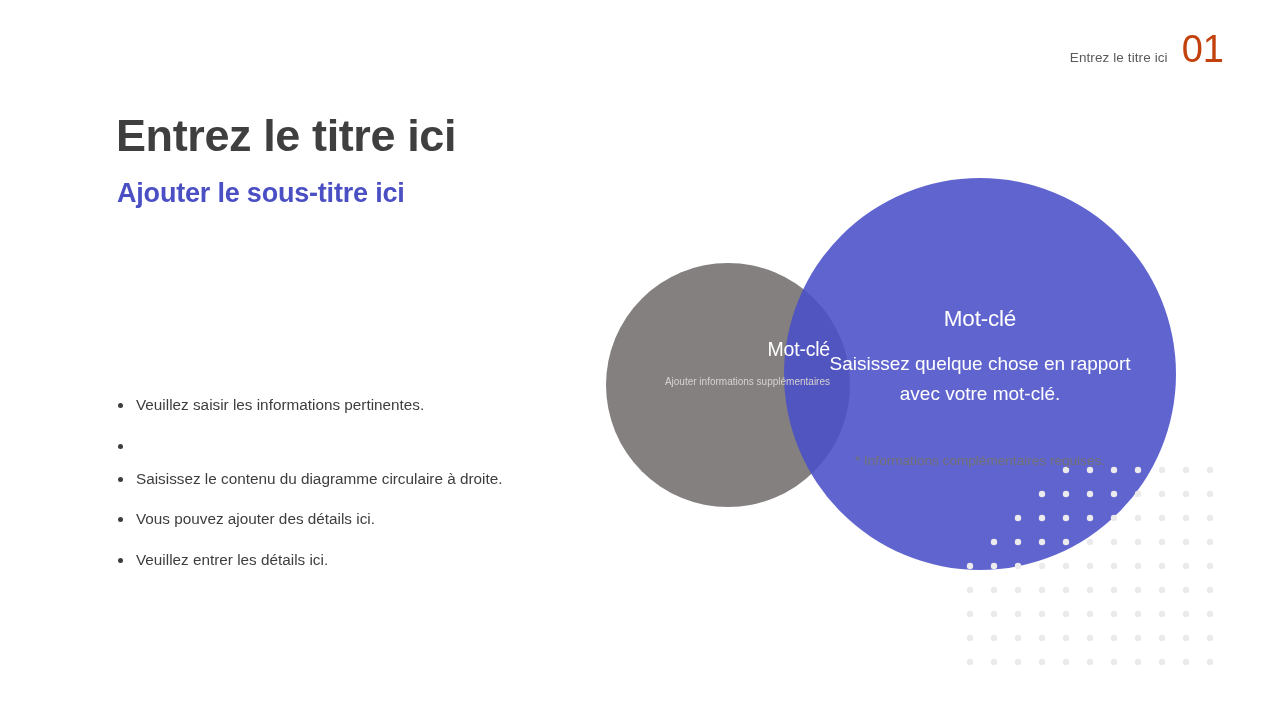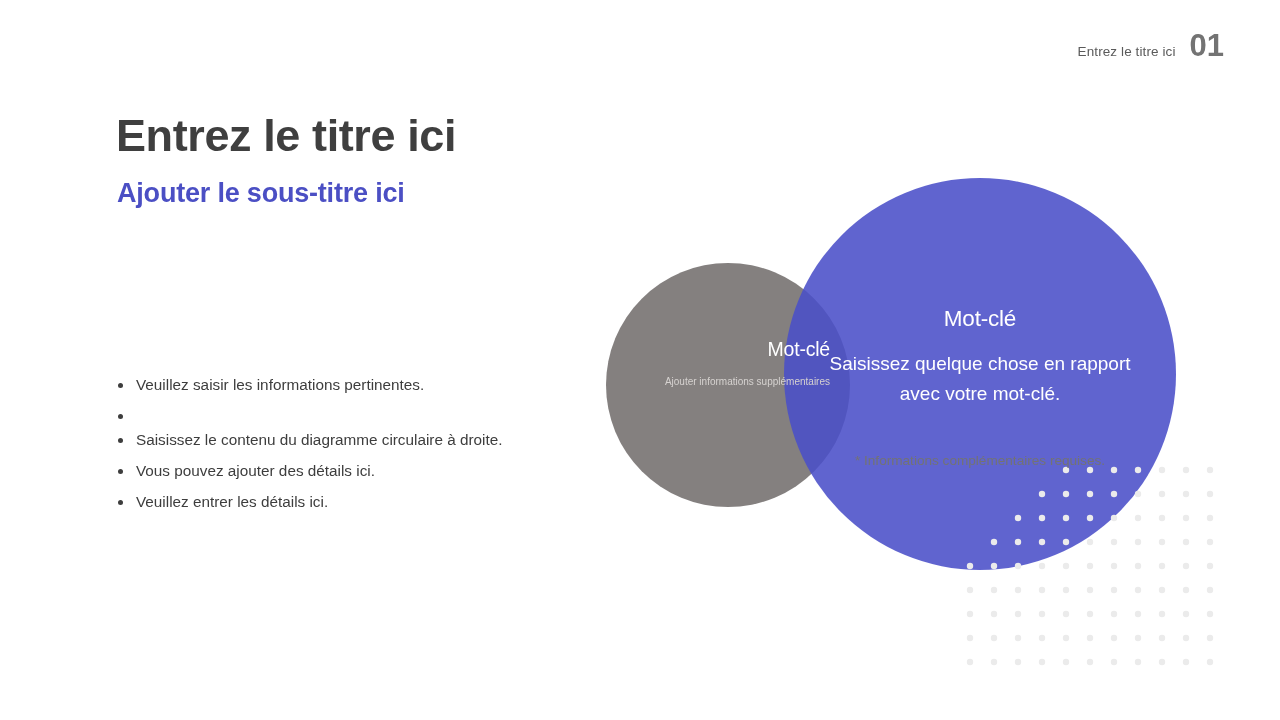--- a/index.html
+++ b/index.html
@@ -24,23 +24,23 @@
     display: flex;
     align-items: baseline;
     gap: 14px;
   }
   .header-label {
     font-size: 13.5px;
     color: #5a5a5a;
     letter-spacing: 0.1px;
   }
   .header-number {
-    font-size: 31px;
-    color: #737373;
-    font-weight: 700;
+    font-size: 38px;
+    color: #c2410c;
+    font-weight: 400;
     line-height: 1;
   }
 
   
   .title {
     position: absolute;
     left: 116px;
     top: 110px;
     font-size: 45px;
     font-weight: bold;
@@ -63,20 +63,21 @@
     top: 375px;
     width: 470px;
   }
   .bullet-item {
     display: flex;
     align-items: flex-start;
     margin-bottom: 10.5px;
     font-size: 15.3px;
     color: #3d3d3d;
     line-height: 1.35;
+    margin-top: 20px;
   }
   .bullet-dot {
     flex: 0 0 auto;
     width: 5px;
     height: 5px;
     border-radius: 50%;
     background: #3d3d3d;
     margin-top: 8px;
     margin-right: 13px;
   }

